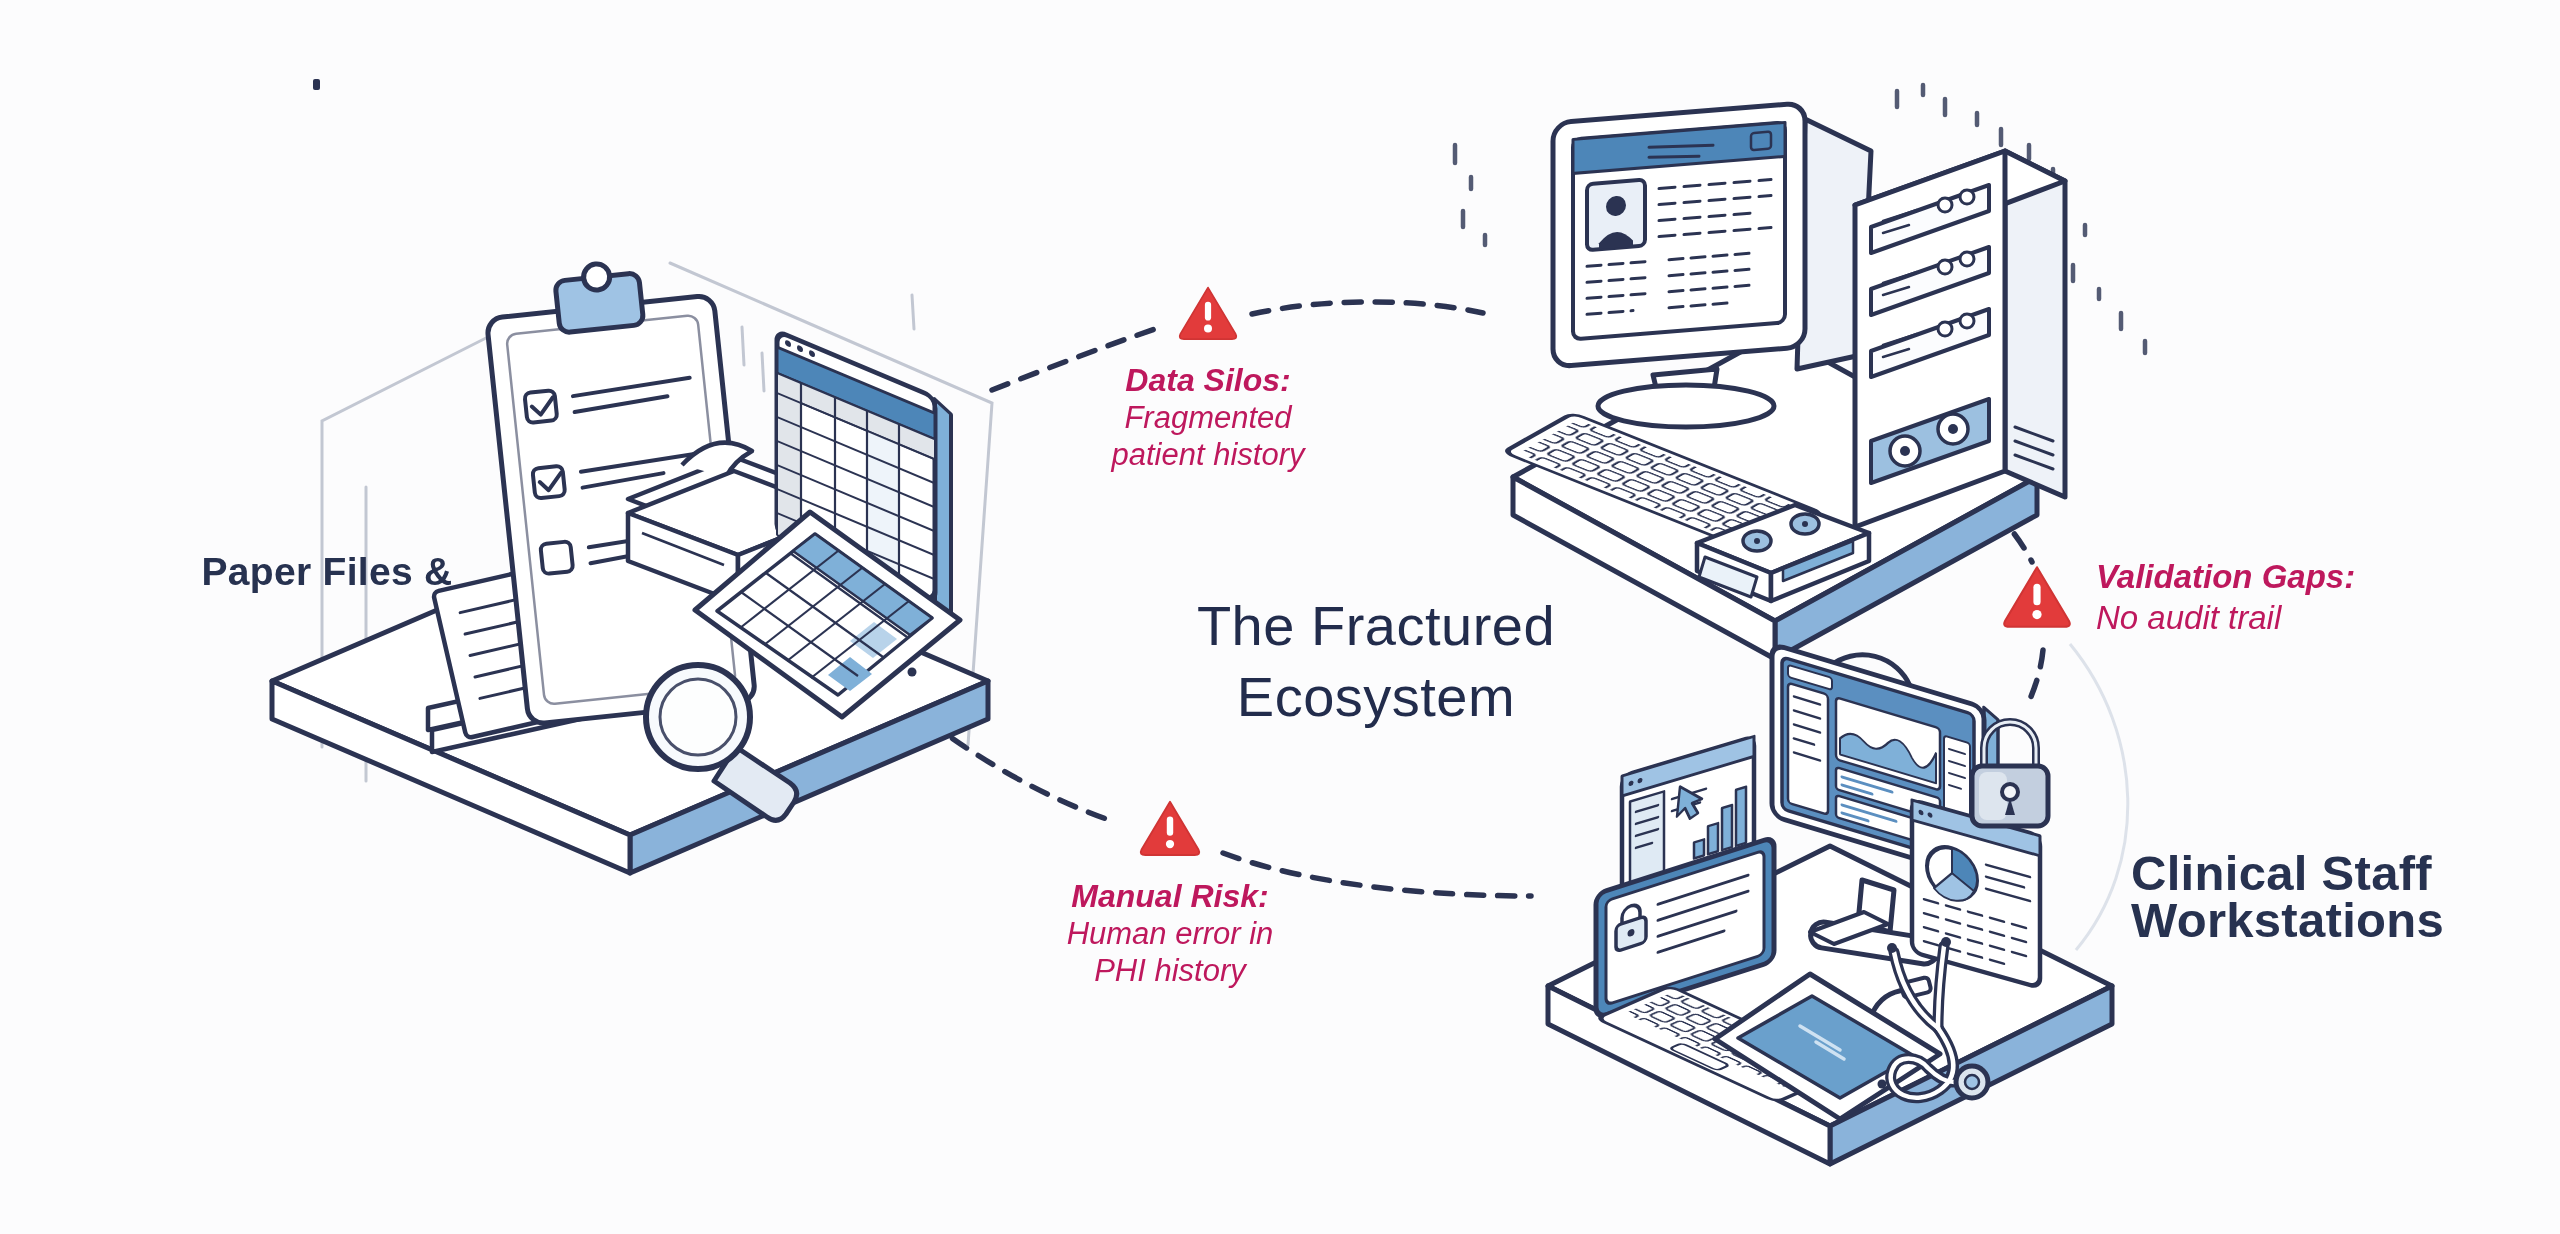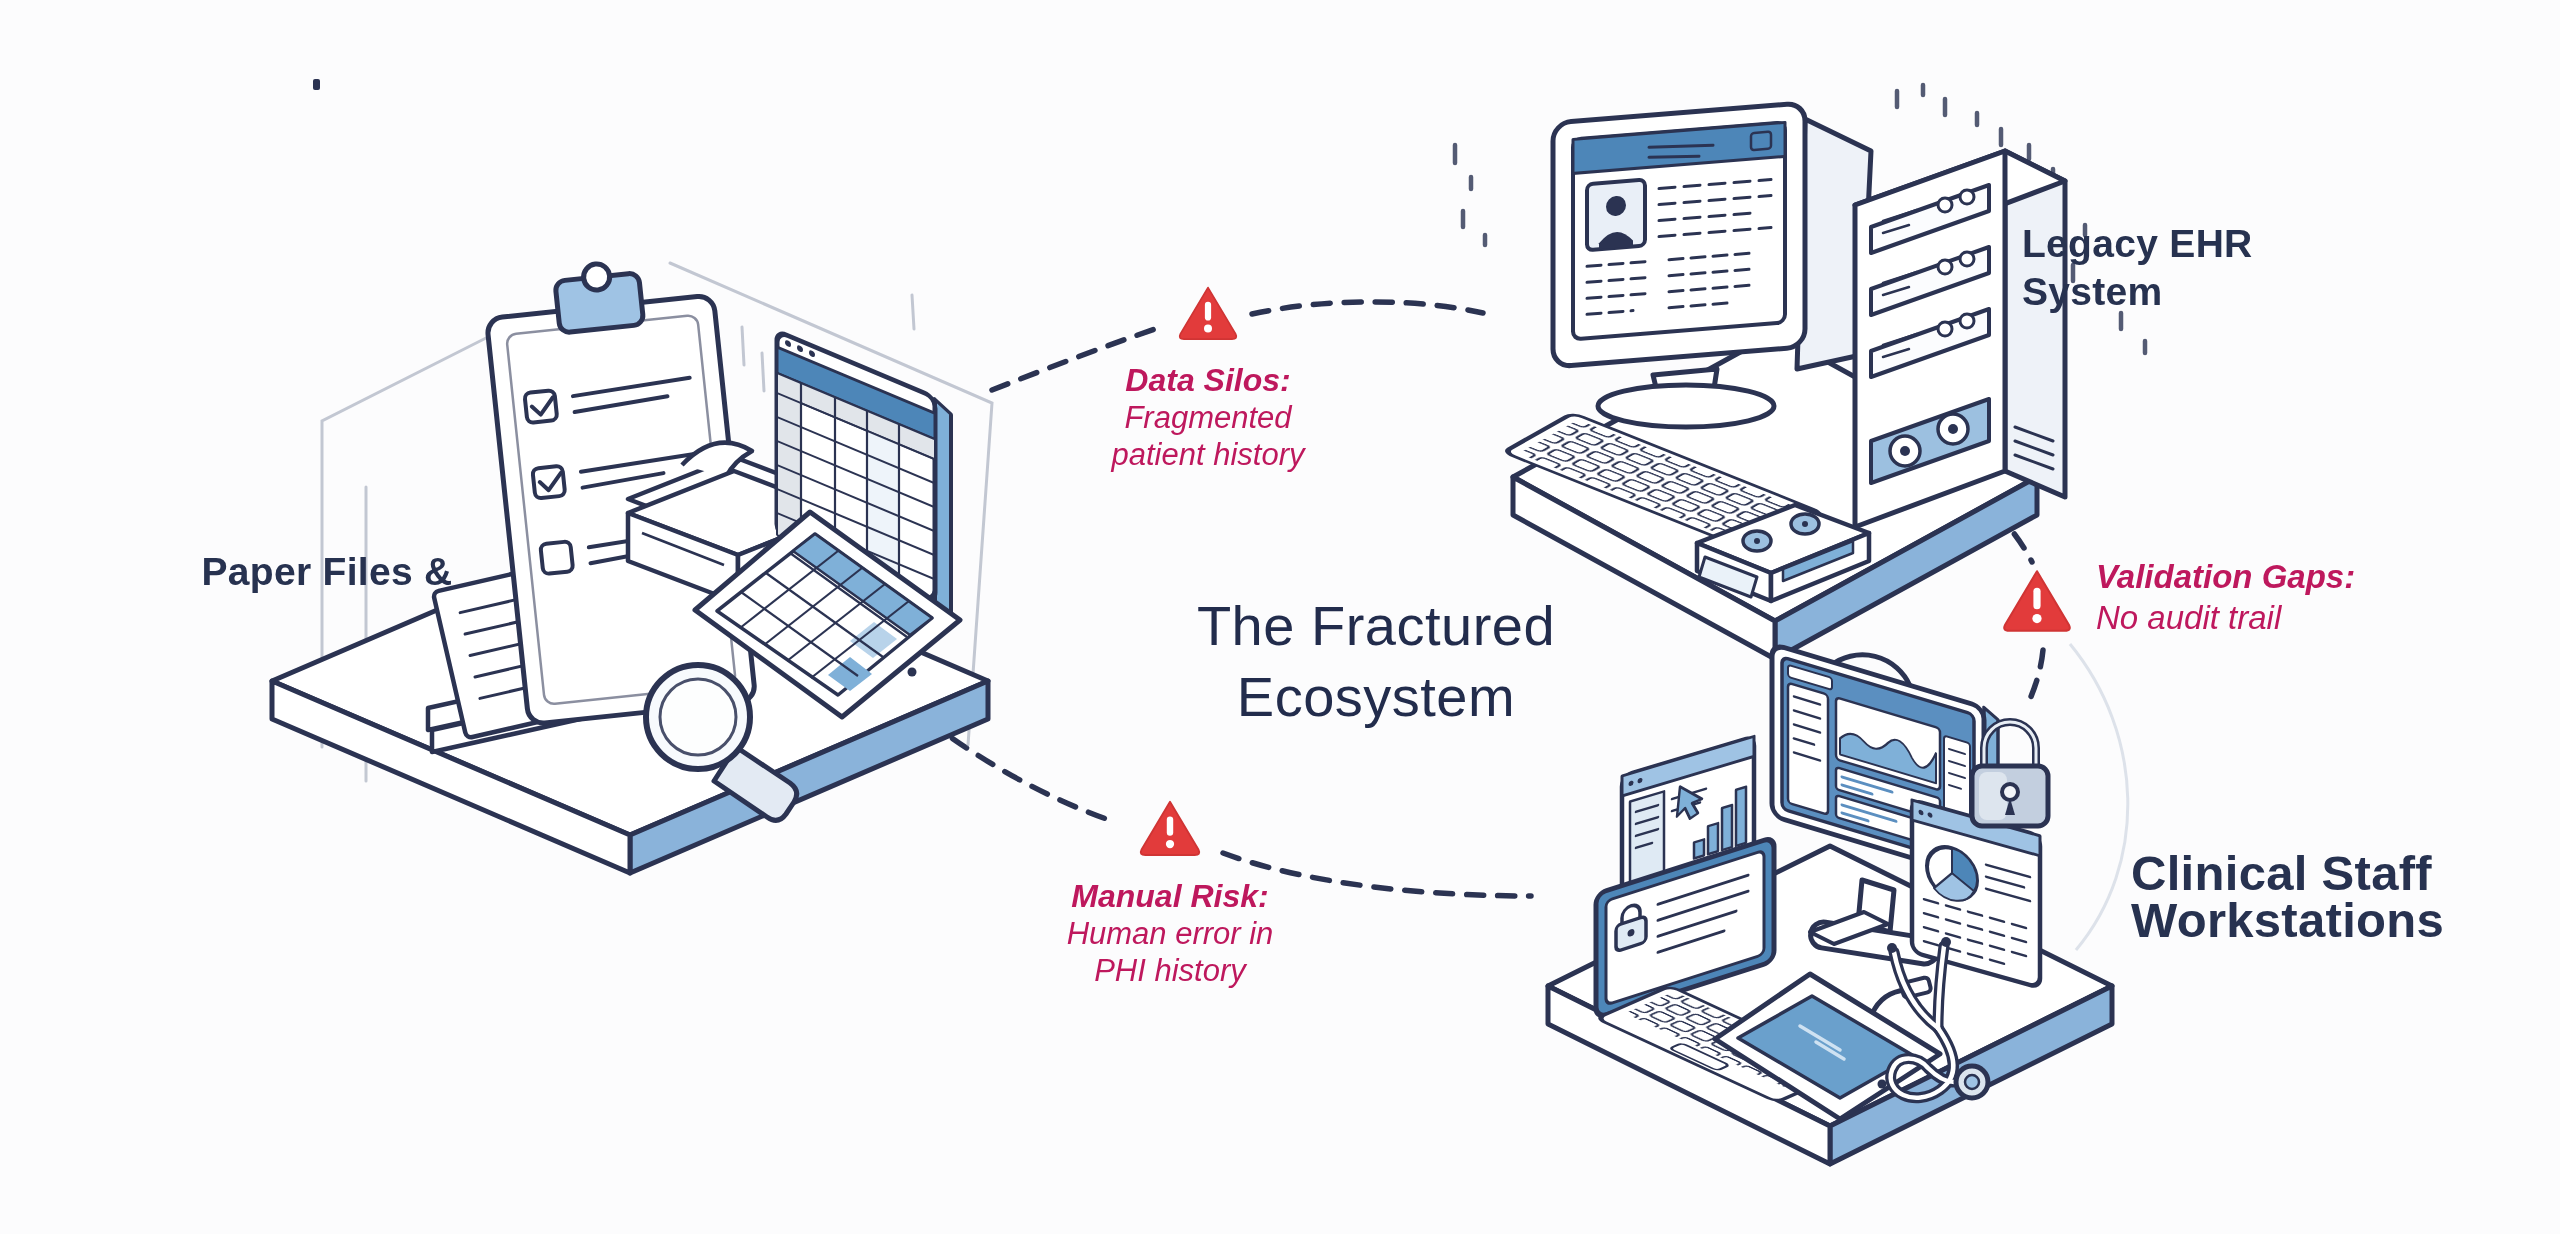--- a/index.html
+++ b/index.html
@@ -13,21 +13,21 @@
   .node-label{position:absolute;font-weight:700;color:#273250;letter-spacing:.3px;}
   .paper-label{left:113px;top:548px;width:428px;text-align:center;font-size:39px;line-height:48px;}
   .ehr-label{left:2022px;top:220px;font-size:39px;line-height:48px;text-align:left;}
   .clinical-label{left:2131px;top:850px;font-size:49px;line-height:47px;text-align:left;}
   .warning{position:absolute;display:flex;flex-direction:column;align-items:center;
            text-align:center;color:#be185d;font-style:italic;}
   .warning .wtext{margin-top:20px;font-size:31px;line-height:37px;}
   .warning .whead{font-weight:700;font-size:32px;}
   .w-top{left:1030px;top:283px;width:356px;}
   .w-bottom{left:990px;top:797px;width:360px;}
-  .w-right{left:2000px;top:556px;width:430px;flex-direction:row;align-items:center;text-align:left;}
+  .w-right{left:2000px;top:556px;width:430px;flex-direction:row;align-items:flex-start;text-align:left;}
   .w-right .wtext{margin:0 0 0 22px;font-size:33px;line-height:41px;}
   .w-right .whead{font-size:33px;}
   .stray{position:absolute;left:313px;top:79px;width:7px;height:11px;border-radius:2px;background:#2b3352;}
 </style>
 </head>
 <body>
 
 <div class="canvas">
 
   <svg class="connectors" width="2560" height="1234" viewBox="0 0 2560 1234">
@@ -449,24 +449,20 @@
 
   <h1 class="page-title">
     <span style="display:block">The Fractured</span>
     <span style="display:block">Ecosystem</span>
   </h1>
 
   <div class="node-label paper-label">
     <span style="display:block">Paper Files &amp;</span>
   </div>
 
-  <div class="node-label ehr-label">
-    <span style="display:block">Legacy EHR</span>
-    <span style="display:block">System</span>
-  </div>
 
   <div class="node-label clinical-label">
     <span style="display:block">Clinical Staff</span>
     <span style="display:block">Workstations</span>
   </div>
 
   <div class="warning w-top">
     <svg width="64" height="59" viewBox="0 0 72 66">
       <path d="M36 5 L67 57 Q70 63 63 63 L9 63 Q2 63 5 57 Z" fill="#e23b3b" stroke="#d03434" stroke-width="2" stroke-linejoin="round"></path>
       <rect x="32.5" y="21" width="7" height="21" rx="3.5" fill="#ffffff"></rect>

